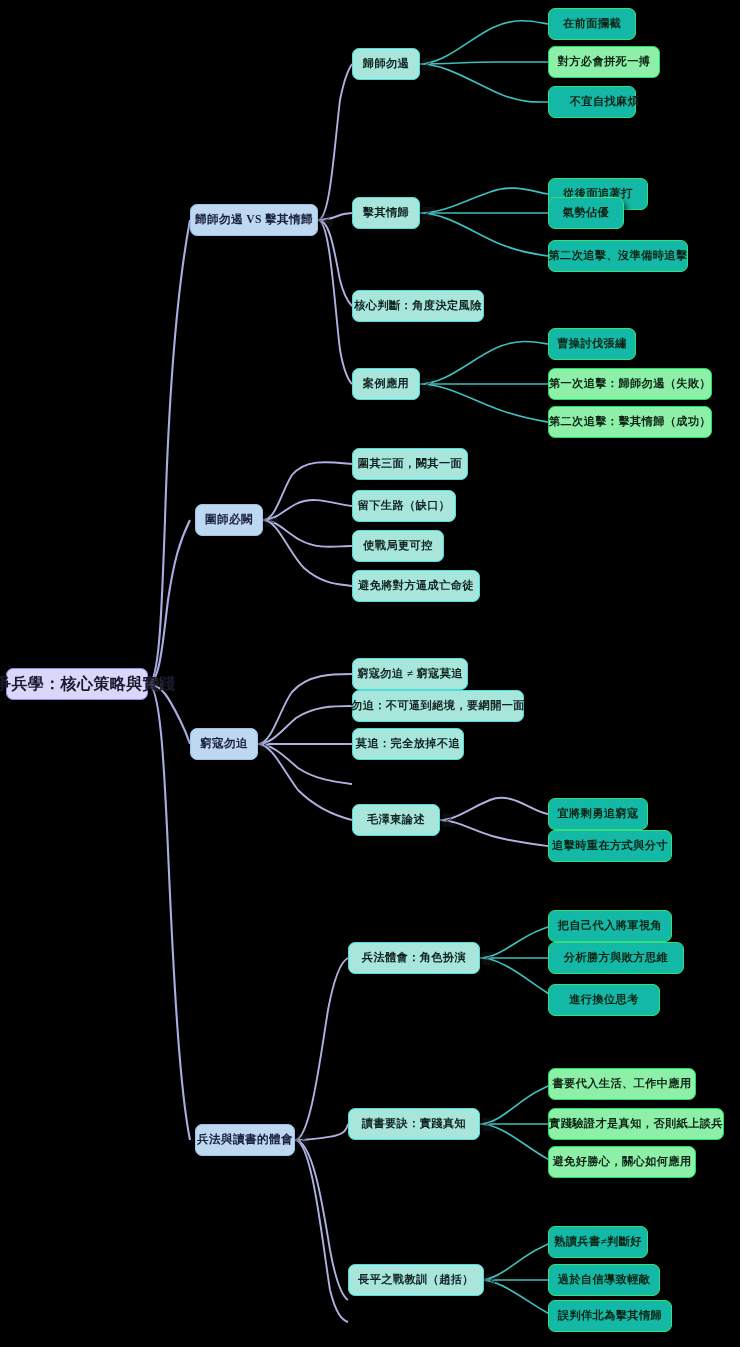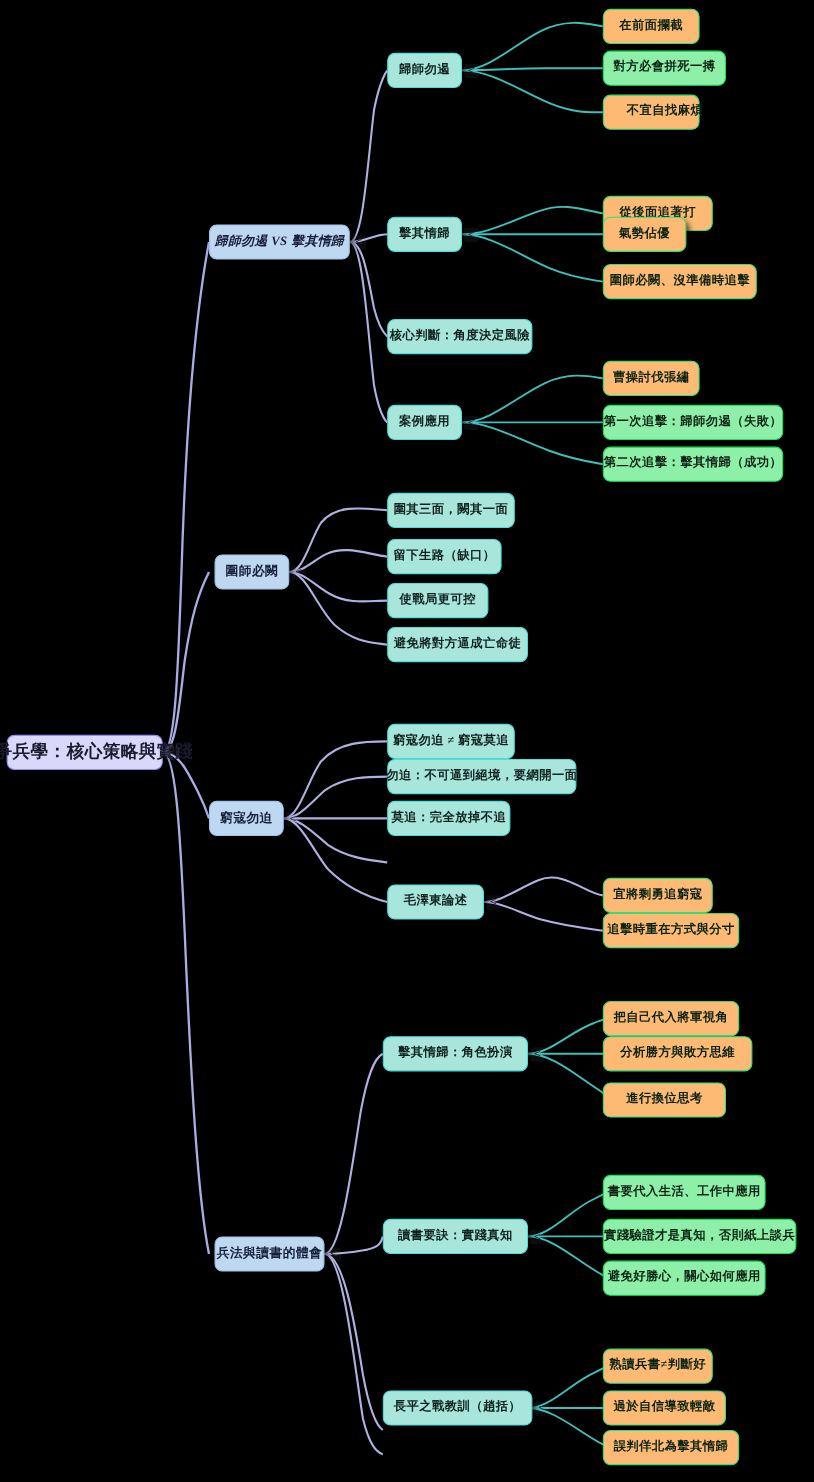--- a/index.html
+++ b/index.html
@@ -39,21 +39,21 @@
   }
   
   .lvl2{
     background:#a8e6dc;
     border:1.3px solid #49e0dd;
     color:#10231f;
     font-size:11.2px;
   }
   
   .lvl3{
-    background:#fdba74;
+    background:#14b8a6;
     border:1.3px solid #35e07a;
     color:#0d2415;
     font-size:11.2px;
   }
   
   .lvl3.bright{
     background:#8ef0a8;
     border:1.3px solid #17e35e;
   }
 
@@ -135,21 +135,21 @@
       <path d="M480,1280 C502,1280 524,1280 546,1280 C550,1280 552,1280 552,1280"></path>
       <path d="M480,1280 C502,1280 524,1300 546,1312 C550,1314 552,1316 552,1316"></path>
     </g>
   </svg>
 
   <div class="node lvl0" style="left:6px; top:668px; width:142px; height:32px;">
     <span class="lbl">軍爭兵學：核心策略與實踐</span>
   </div>
   <div class="collapse" style="left:150px; top:678px;">&lt;</div>
 
-  <div class="node lvl1" style="left:190px; top:204px; width:128px; height:32px;font-style:italic;">
+  <div class="node lvl1" style="left:190px; top:204px; width:128px; height:32px;">
     <span class="lbl">歸師勿遏 VS 擊其惰歸</span>
   </div>
   <div class="collapse" style="left:320px; top:214px;">&lt;</div>
 
   <div class="node lvl2" style="left:352px; top:48px; width:68px; height:32px;">
     <span class="lbl">歸師勿遏</span>
   </div>
   <div class="collapse" style="left:422px; top:58px;">&lt;</div>
 
   <div class="node lvl3" style="left:548px; top:8px; width:88px; height:32px;">
@@ -167,21 +167,21 @@
   </div>
   <div class="collapse" style="left:422px; top:207px;">&lt;</div>
 
   <div class="node lvl3" style="left:548px; top:178px; width:100px; height:32px;">
     <span class="lbl">從後面追著打</span>
   </div>
   <div class="node lvl3" style="left:548px; top:197px; width:76px; height:32px;text-align:center;">
     <span class="lbl">氣勢佔優</span>
   </div>
   <div class="node lvl3" style="left:548px; top:240px; width:140px; height:32px;">
-    <span class="lbl">圍師必闕、沒準備時追擊</span>
+    <span class="lbl">第二次追擊、沒準備時追擊</span>
   </div>
 
   <div class="node lvl2" style="left:352px; top:290px; width:132px; height:32px;">
     <span class="lbl">核心判斷：角度決定風險</span>
   </div>
 
   <div class="node lvl2" style="left:352px; top:368px; width:68px; height:32px;">
     <span class="lbl">案例應用</span>
   </div>
   <div class="collapse" style="left:422px; top:378px;">&lt;</div>
@@ -239,21 +239,21 @@
   <div class="node lvl3" style="left:548px; top:830px; width:124px; height:32px;">
     <span class="lbl">追擊時重在方式與分寸</span>
   </div>
 
   <div class="node lvl1" style="left:195px; top:1124px; width:100px; height:32px;">
     <span class="lbl">兵法與讀書的體會</span>
   </div>
   <div class="collapse" style="left:297px; top:1134px;">&lt;</div>
 
   <div class="node lvl2" style="left:348px; top:942px; width:132px; height:32px;">
-    <span class="lbl">擊其惰歸：角色扮演</span>
+    <span class="lbl">兵法體會：角色扮演</span>
   </div>
   <div class="collapse" style="left:482px; top:952px;">&lt;</div>
 
   <div class="node lvl3" style="left:548px; top:910px; width:124px; height:32px;">
     <span class="lbl">把自己代入將軍視角</span>
   </div>
   <div class="node lvl3" style="left:548px; top:942px; width:136px; height:32px;">
     <span class="lbl">分析勝方與敗方思維</span>
   </div>
   <div class="node lvl3" style="left:548px; top:984px; width:112px; height:32px;justify-content:center;">

